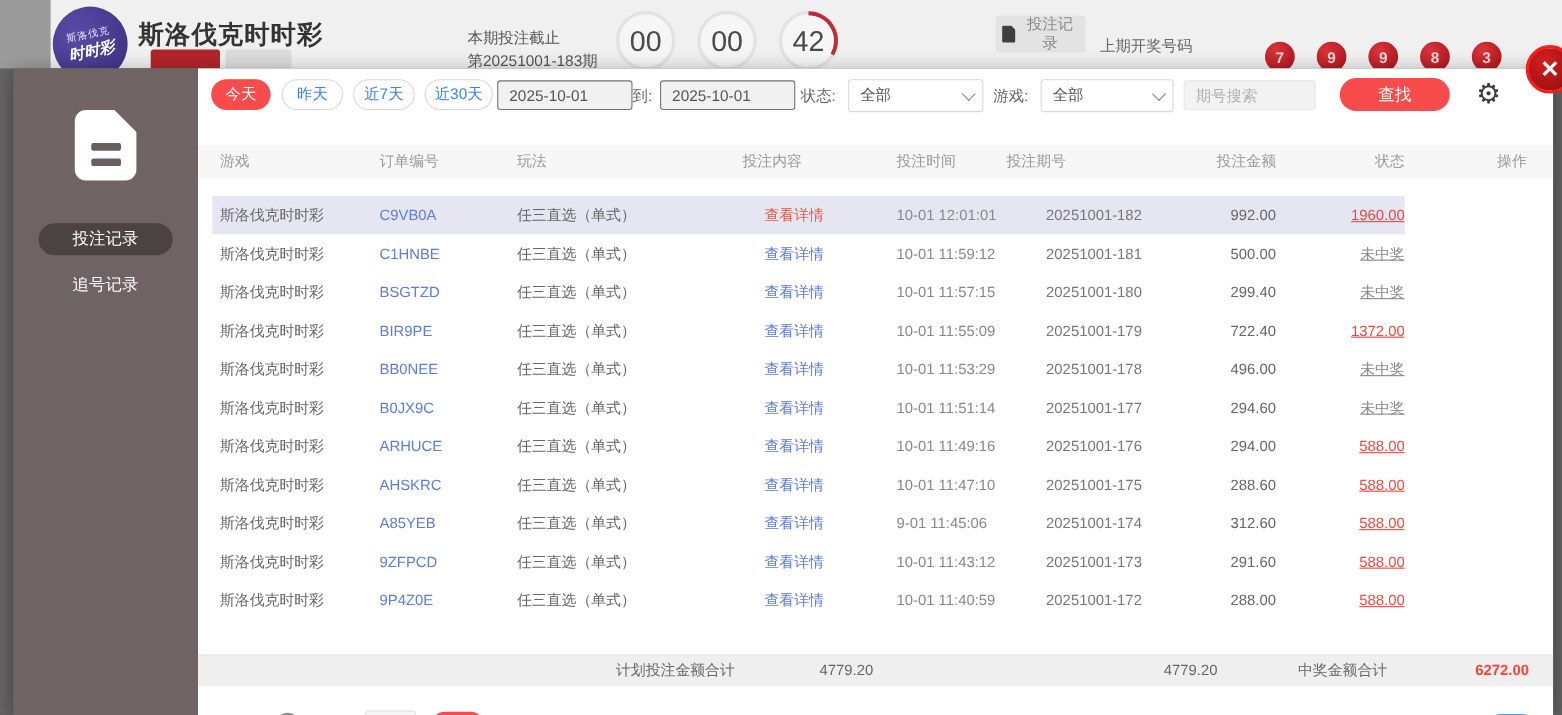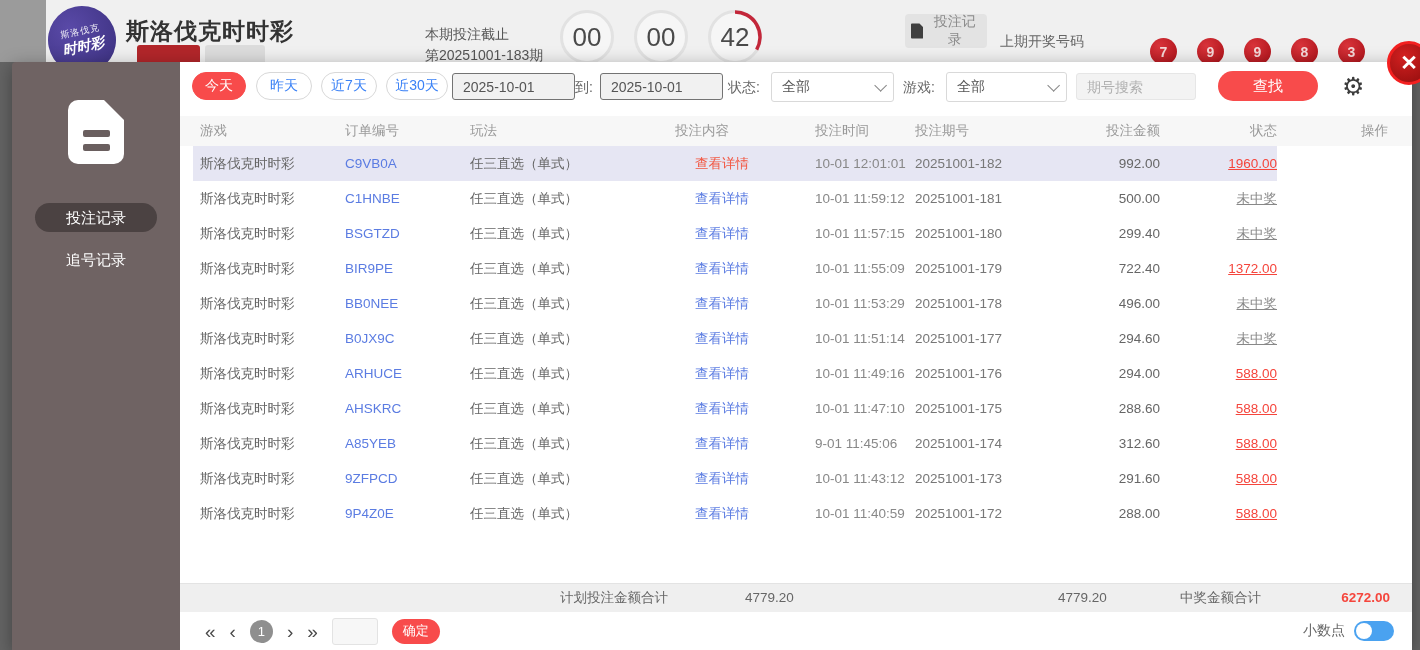--- a/index.html
+++ b/index.html
@@ -44,21 +44,21 @@
                clip-path:polygon(0 0,100% 0,100% 100%);}
   .docbig .fold{position:absolute;top:2px;right:2px;width:17px;height:17px;background:#fff;
                 clip-path:polygon(0 0,100% 100%,0 100%);}
   .docbig .bar{position:absolute;left:15px;width:27px;height:7px;border-radius:2px;background:#6a5f5f;}
   .docbig .b1{top:30px;} .docbig .b2{top:44px;}
   .side-item{position:absolute;left:23px;width:122px;height:29px;line-height:29px;text-align:center;
              color:#fff;font-size:15px;border-radius:15px;cursor:pointer;}
   .side-item.active{background:var(--c-sidebar_active,#4b4242);}
   .si-0{top:141px;} .si-1{top:183px;}
 
-  .content{flex:1;background:#fff;position:relative;display:flex;flex-direction:column;}
+  .content{flex:1;background:#fff;position:relative;display:flex;flex-direction:column;gap:16px;}
 
   
   .filterbar{position:relative;height:54px;flex:none;}
   .pill{position:absolute;top:10px;height:28px;border-radius:15px;font-size:14px;border:1px solid #d8d8d8;
         background:#fff;color:#3b82f6;font-family:"Liberation Sans",sans-serif;}
   .pill.primary{background:var(--c-accent,#f84b4b);border-color:var(--c-accent,#f84b4b);color:#fff;}
   .qr-0{left:12px;width:54px;} .qr-1{left:76px;width:56px;} .qr-2{left:141px;width:56px;} .qr-3{left:206px;width:62px;}
   .date-input{position:absolute;top:11px;height:25px;width:111px;background:#f1f1f1;border:1px solid #737373;
               border-radius:3px;font-size:14px;color:#555;padding:0 0 0 10px;font-family:"Liberation Sans",sans-serif;}
   .di-from{left:272px;} .di-to{left:420px;}
@@ -81,21 +81,21 @@
                padding:0 24px 0 20px;font-size:13.5px;}
   .thead{height:30px;line-height:30px;background:#f7f7f7;color:#999;flex:none;}
   .trow{height:35px;line-height:35px;position:relative;}
   .trow>span{position:relative;z-index:1;overflow:hidden;white-space:nowrap;}
   .trow.hl::before{content:'';position:absolute;left:13px;top:0;bottom:0;width:1084px;
                    background:var(--c-highlight,#e6e6f3);z-index:0;}
   .c-game{color:#666;} .c-play{color:#666;}
   .c-order{color:var(--c-link,#5b7ce2);cursor:pointer;}
   .c-detail{color:var(--c-link,#5b7ce2);cursor:pointer;margin-left:20px;}
   .trow.hl .c-detail{color:var(--c-detail_hot,#f25742);}
-  .c-time{color:#888;} .c-period{color:#777;}
+  .c-time{color:#888;} .c-period{color:#777;margin-left:36px;}
   .c-amount,.c-status,.c-action,.h-amount,.h-status,.h-action{text-align:right;}
   .c-amount{color:#666;} .c-status{color:#888;text-decoration:underline;}
   .c-status.win{color:var(--c-win,#f5453c);}
   .tbody{flex:none;}
   .tspacer{flex:1;}
 
   
   .summary{position:relative;height:28px;background:#efefef;border-top:1px solid #e3e3e3;flex:none;
            font-size:13.5px;color:#666;line-height:28px;}
   .summary span{position:absolute;}

